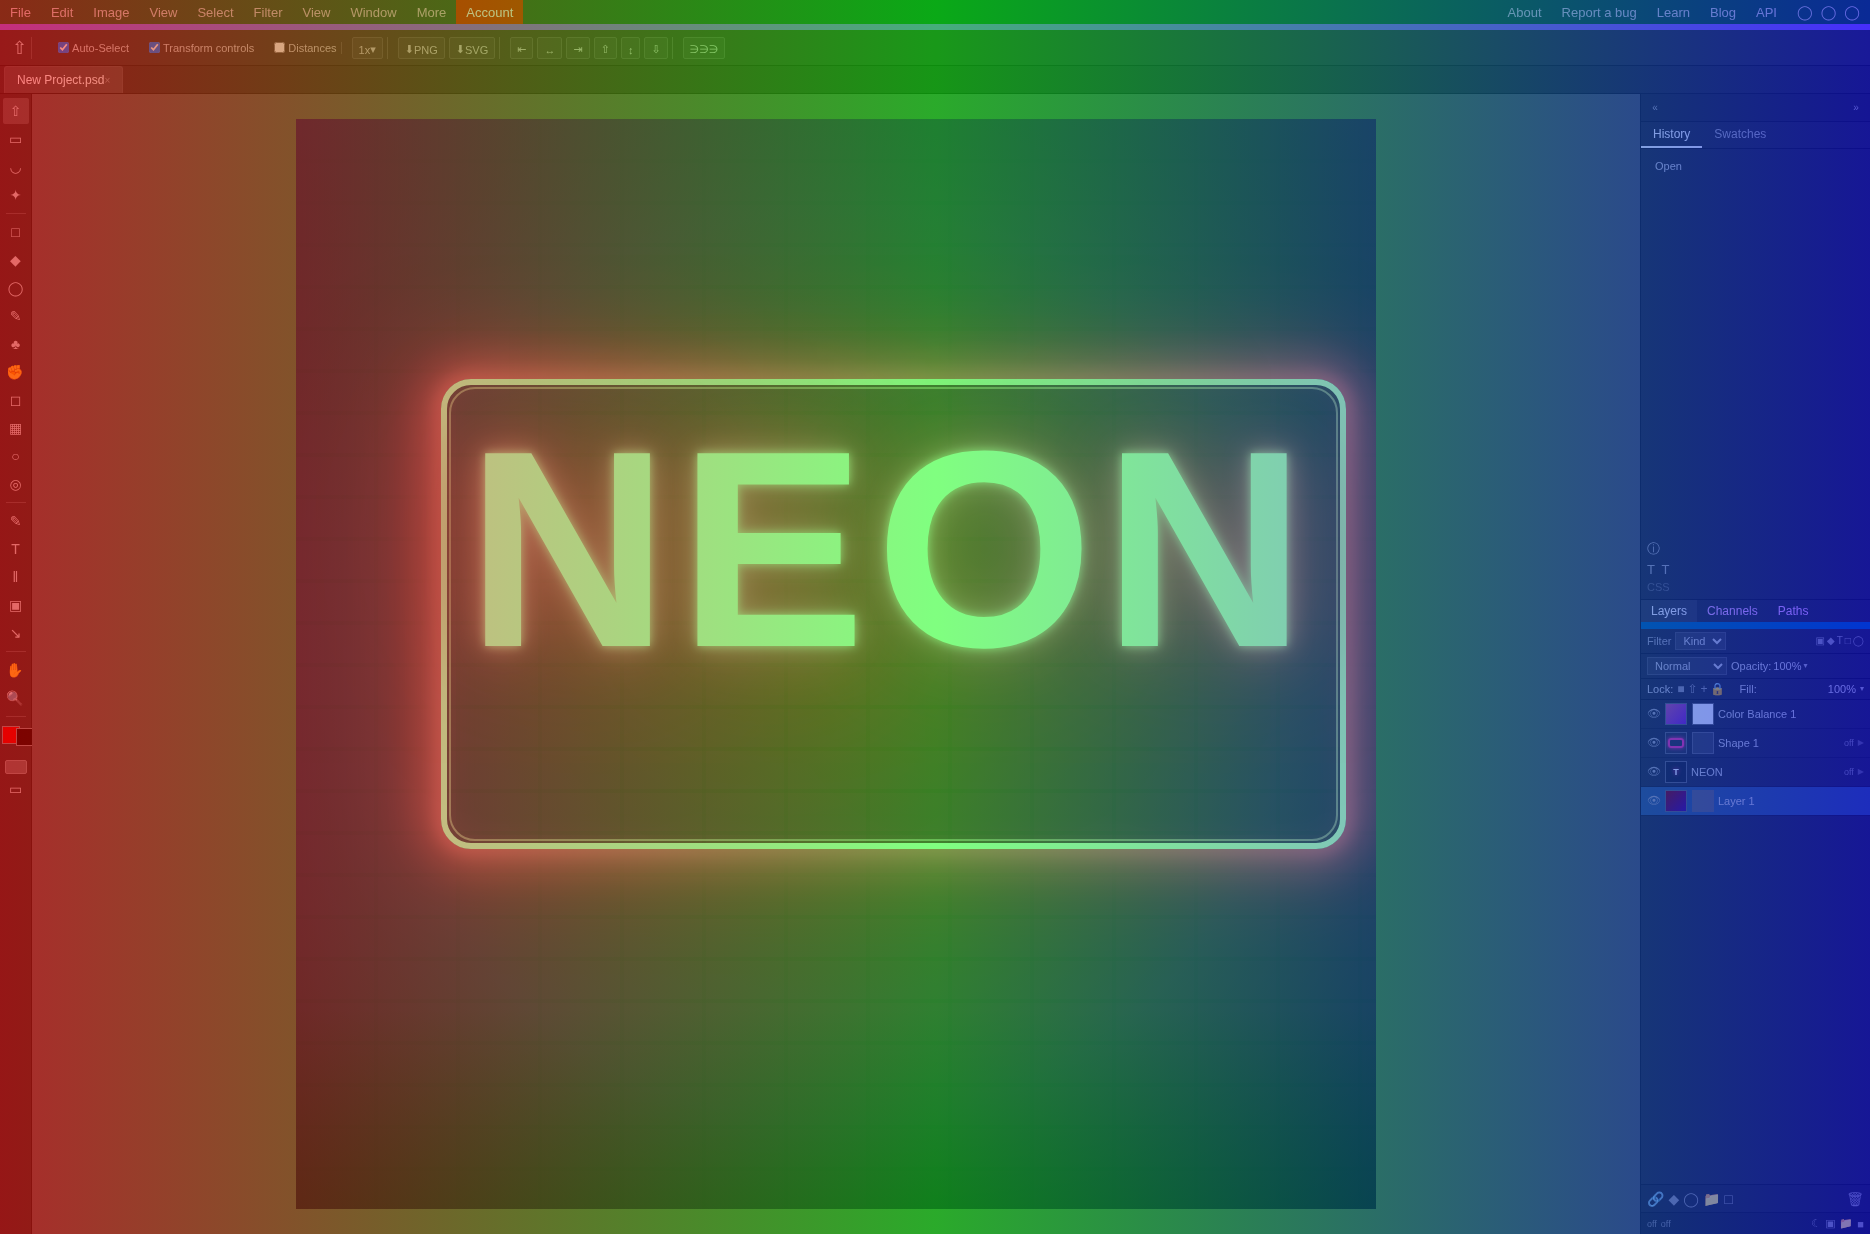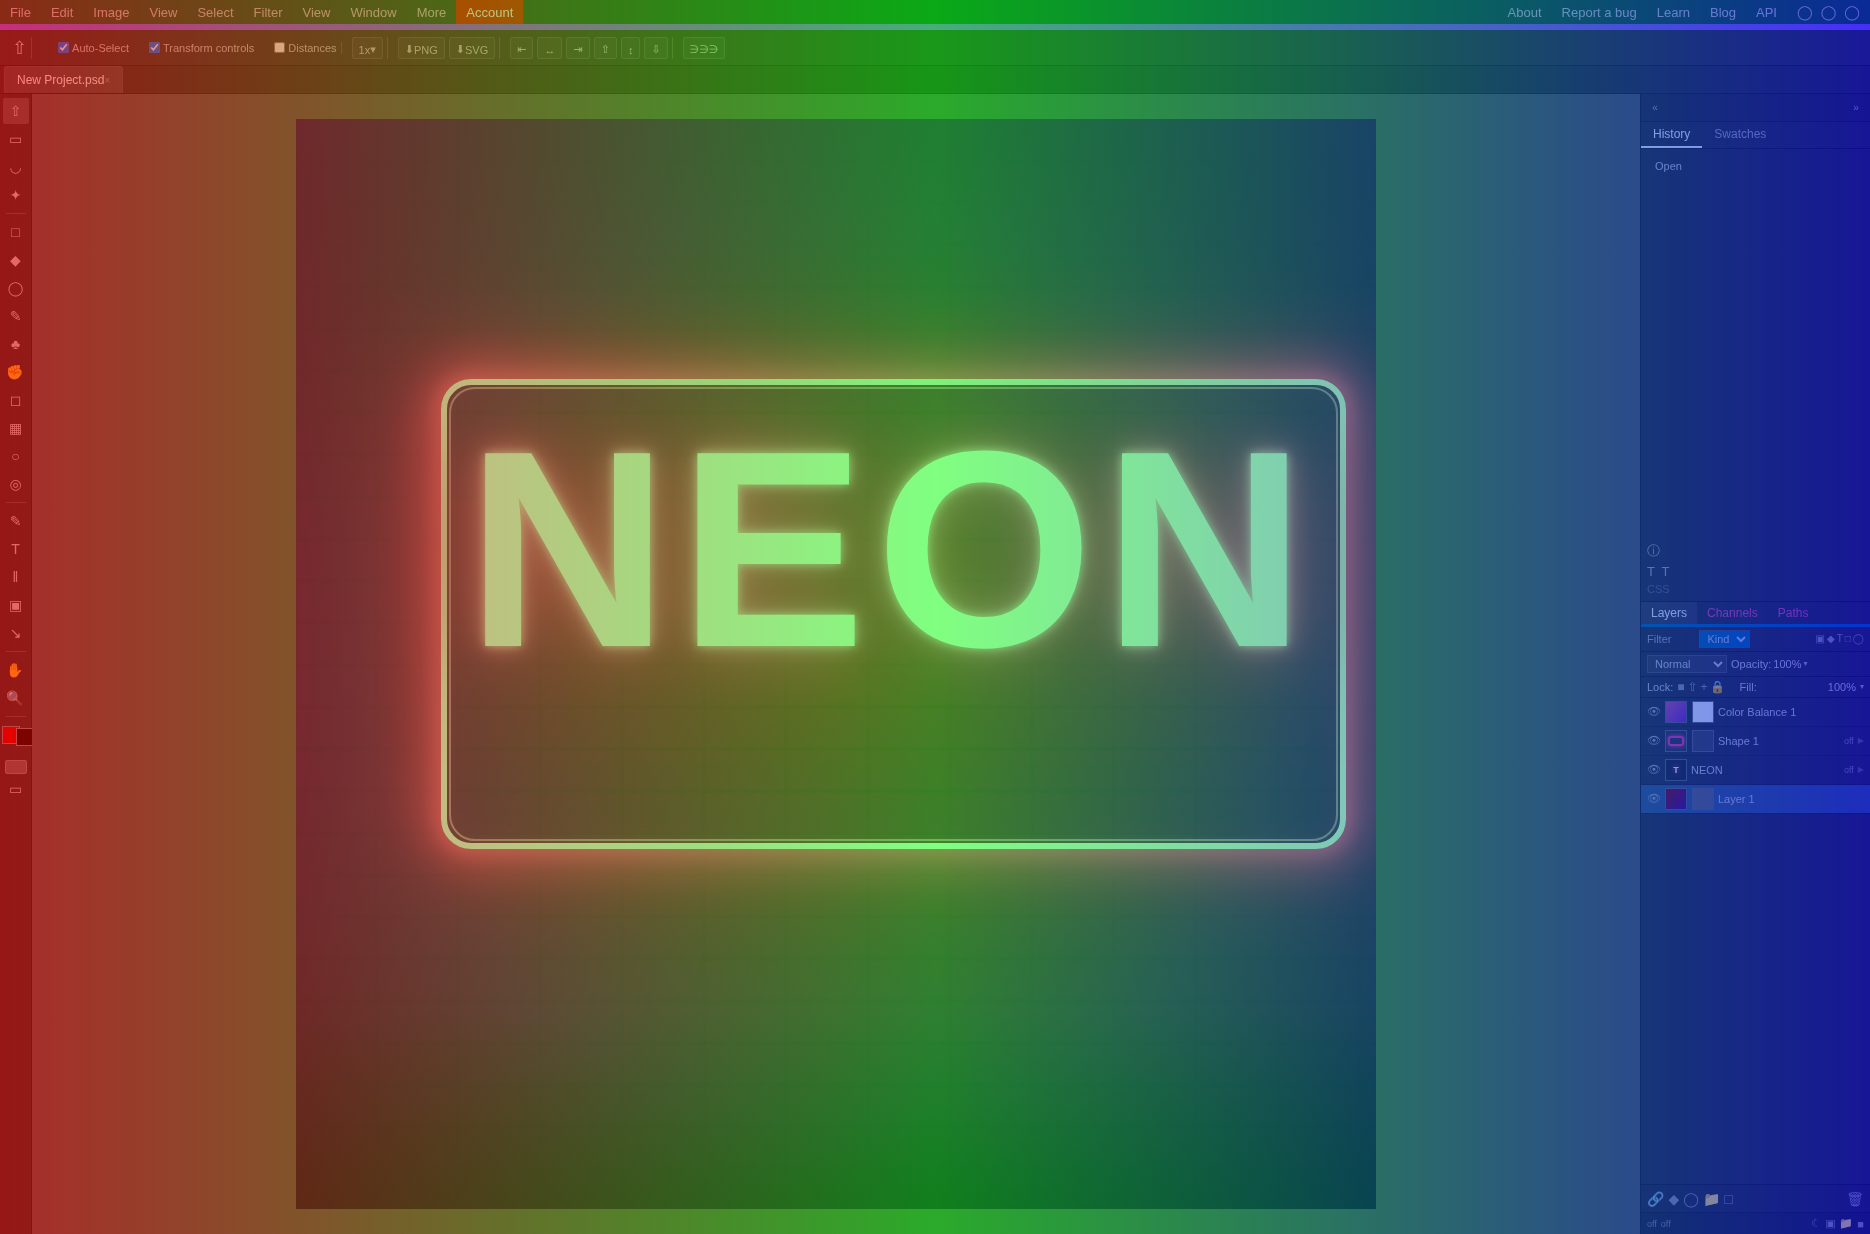--- a/index.html
+++ b/index.html
@@ -148,34 +148,34 @@
     
     .hs-tabs { display: flex; border-bottom: 1px solid #1a1a1a; }
     .hs-tab {
       padding: 5px 12px; font-size: 12px; color: #aaa; cursor: pointer; border-bottom: 2px solid transparent;
     }
     .hs-tab.active { color: #fff; border-bottom: 2px solid #fff; }
 
     
     .history-content { padding: 8px; flex: 1; }
     .history-item { padding: 3px 6px; font-size: 11px; color: #ccc; cursor: pointer; }
-    .layers-tabs { display: flex; border-bottom: 3px solid #0369a1; }
+    .layers-tabs { display: flex; border-bottom: 7px solid #0369a1; }
     .layers-tab {
-      padding: 4px 10px; font-size: 12px; color: #ec4899; cursor: pointer;
+      padding: 4px 10px; font-size: 12px; color: #f0abfc; cursor: pointer;
     }
     .layers-tab.active { color: #fff; background: #3c3c3c; }
 
     
     .filter-row {
       display: flex; align-items: center; padding: 3px 6px; gap: 4px;
       border-bottom: 1px solid #1a1a1a; background: #2d2d2d;
     }
     .filter-select {
-      background: #0369a1; border: 1px solid #555; color: #ccc; font-size: 11px;
-      padding: 1px 3px; height: 18px; margin-left: 24px;
+      background: #404040; border: 1px solid #555; color: #ccc; font-size: 11px;
+      padding: 1px 3px; height: 18px;
     }
     .filter-icons { display: flex; gap: 2px; margin-left: auto; }
     .filter-icon { font-size: 10px; color: #999; cursor: pointer; }
 
     
     .blend-row {
       display: flex; align-items: center; padding: 3px 6px; gap: 4px;
       border-bottom: 1px solid #1a1a1a;
     }
     .blend-select {

